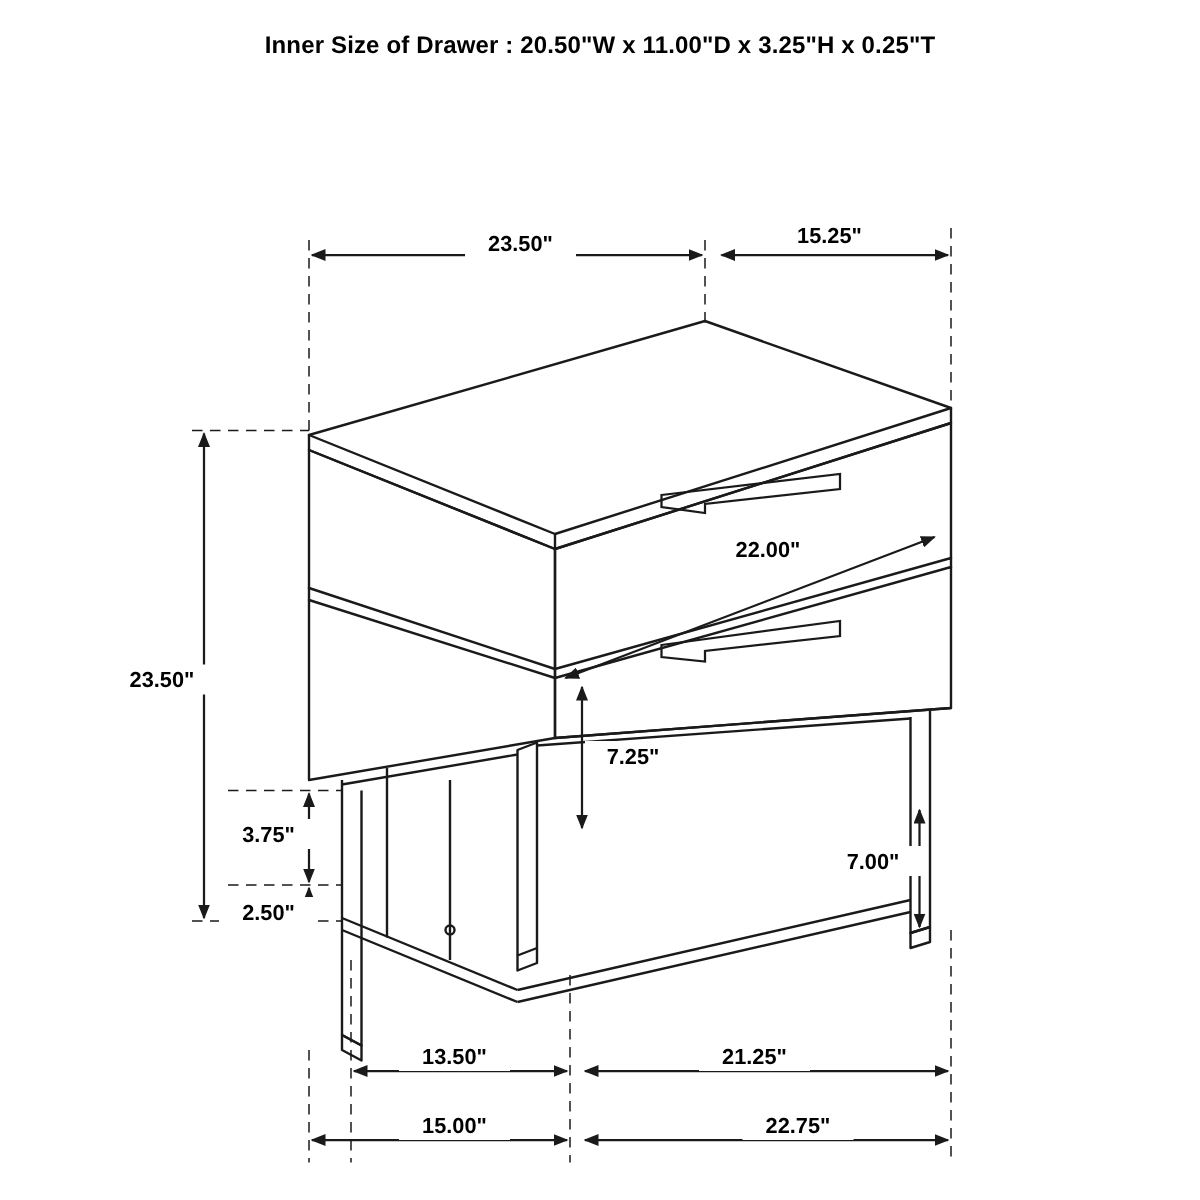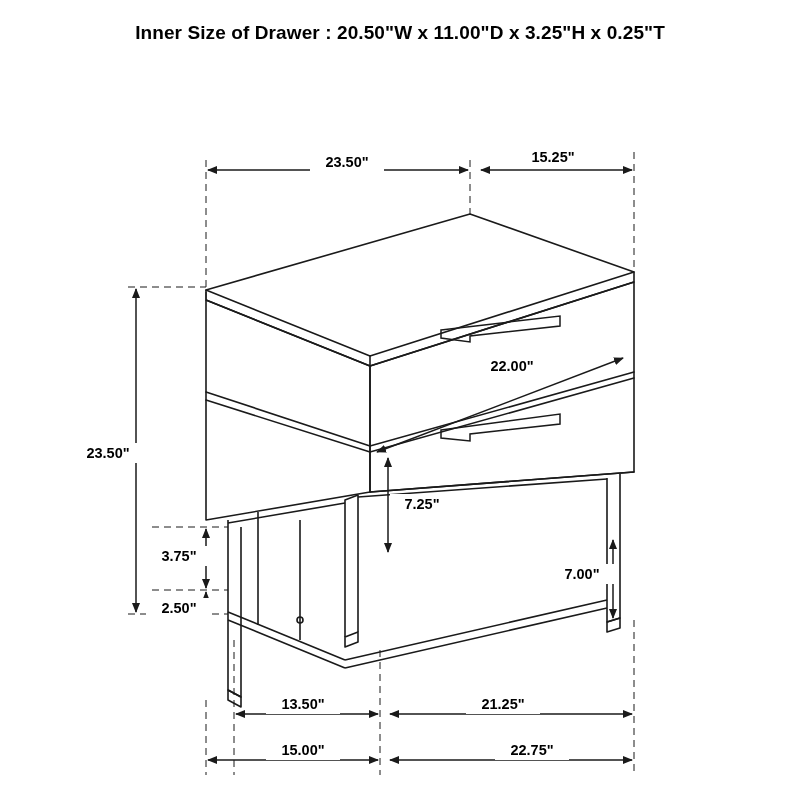--- a/index.html
+++ b/index.html
@@ -21,21 +21,21 @@
     top: 0;
     width: 800px;
     height: 800px;
   }
   #title {
     position: absolute;
     left: 0;
     top: 22px;
     width: 800px;
     text-align: center;
-    font-size: 19px;
+    font-size: 16px;
     font-weight: bold;
     letter-spacing: 0.1px;
   }
   svg {
     position: absolute;
     left: 0;
     top: 0;
     width: 800px;
     height: 800px;
   }

